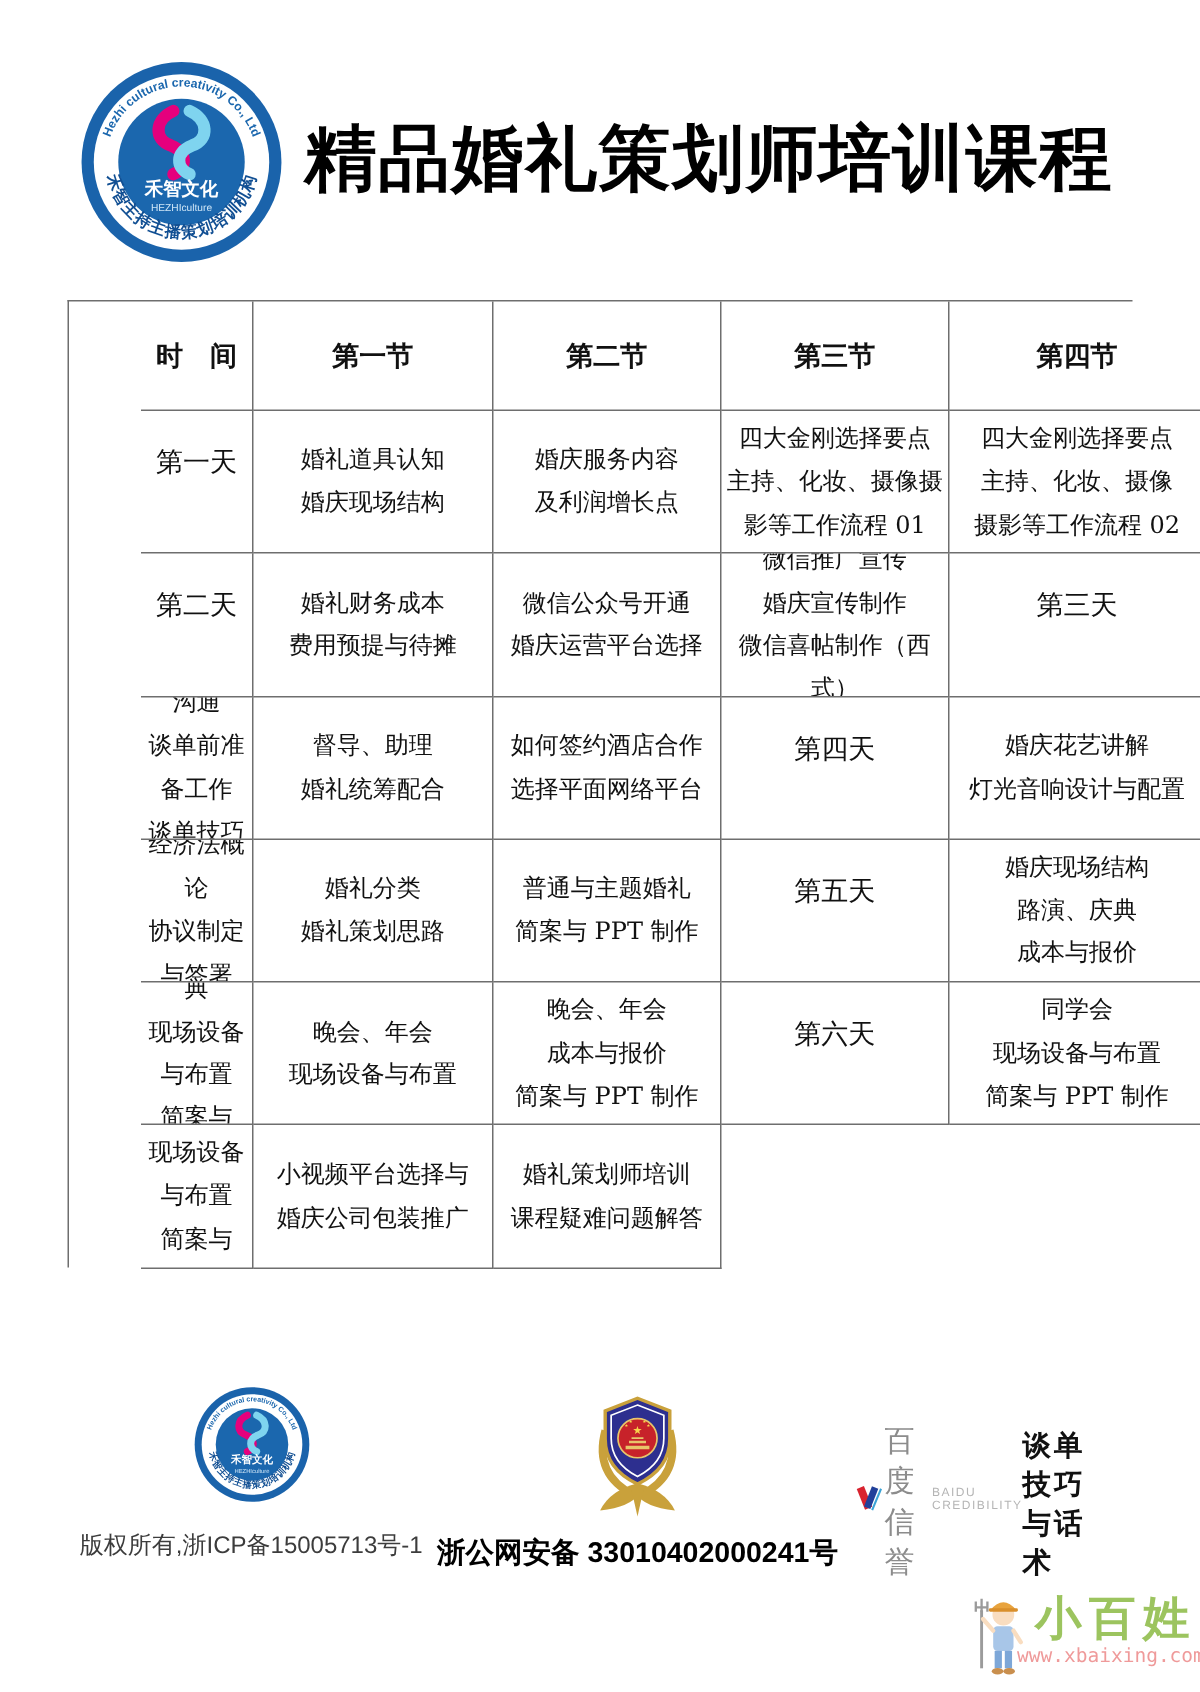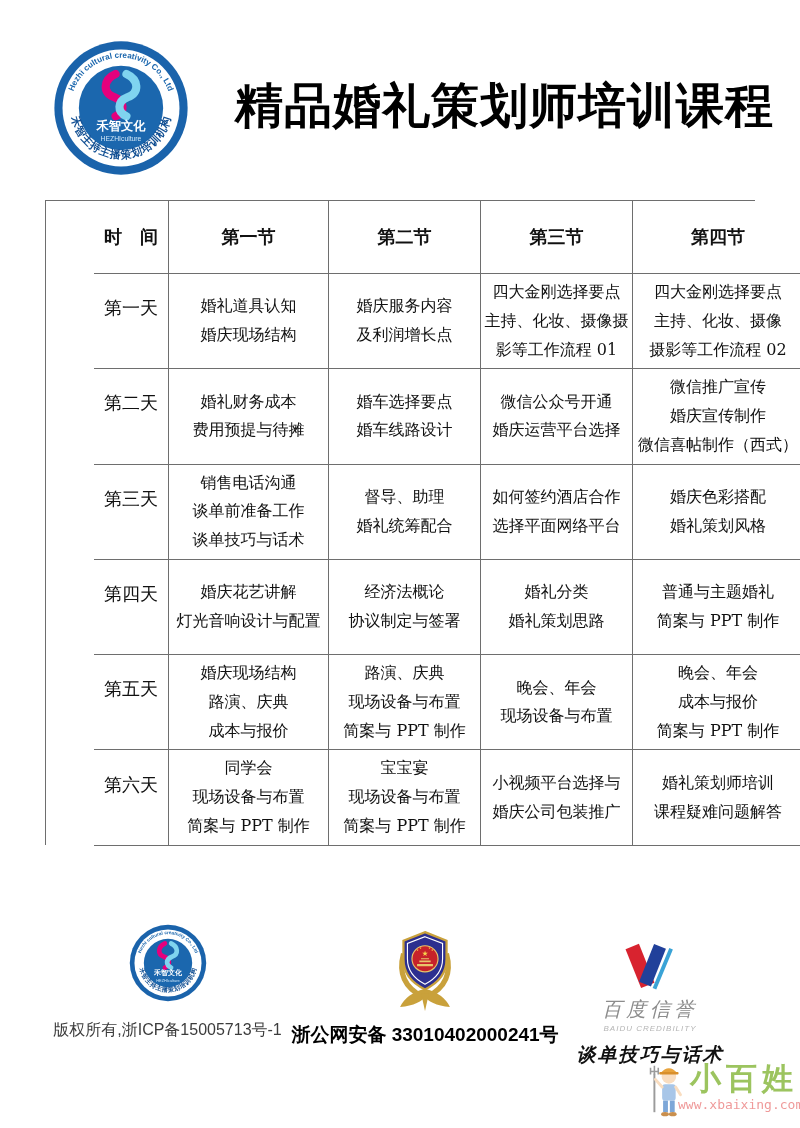--- a/index.html
+++ b/index.html
@@ -7,21 +7,21 @@
     width:800px; height:1128px; position:relative; background:#ffffff;
     font-family:"Liberation Sans","DejaVu Sans",sans-serif; overflow:hidden;
   }
 
   
   .logo-badge { position:absolute; }
   .logo-top { left:53px; top:40px; width:136px; height:136px; }
   .page-title {
     position:absolute; left:180px; top:74px; width:585px; text-align:center;
     font-family:"DejaVu Serif","Liberation Serif",serif;
-    font-size:48px; font-weight:bold; color:#000; letter-spacing:1px; white-space:nowrap;margin-left:32px;
+    font-size:48px; font-weight:bold; color:#000; letter-spacing:1px; white-space:nowrap;
   }
 
   
   .course-table {
     position:absolute; left:45px; top:200px; width:710px; height:645px;
     display:grid;
     grid-template-columns:75px 160px 152px 152px 171px;
     grid-template-rows:73px repeat(6, 95.3px);
     border-top:1px solid #6e6e6e; border-left:1px solid #6e6e6e;
     box-sizing:border-box;
@@ -48,21 +48,21 @@
 
   .footer-center {
     position:absolute; left:310px; top:926px; width:230px;
     display:flex; flex-direction:column; align-items:center;
   }
   .police-badge { width:68px; height:86px; }
   .police-text { margin-top:10px; font-size:19px; font-weight:bold; color:#000; white-space:nowrap; }
 
   .footer-right {
     position:absolute; left:570px; top:942px; width:160px;
-    display:flex; flex-direction:column; align-items:center;font-style:italic;
+    display:flex; flex-direction:row; align-items:center;
   }
   .baidu-v { width:60px; height:50px; }
   .baidu-cn { margin-top:4px; font-size:20px; color:#8c8c8c; letter-spacing:4px; }
   .baidu-en { margin-top:1px; font-size:8px; color:#b5b5b5; letter-spacing:1px; }
   .baidu-cert { margin-top:9px; font-size:19px; color:#111; letter-spacing:2px; font-weight:bold; }
 
   
   .watermark { position:absolute; left:646px; top:1058px; width:154px; height:66px; }
   .farmer { position:absolute; left:2px; top:2px; width:36px; height:58px; }
   .wm-name {
@@ -116,38 +116,34 @@
   <div class="cell content-cell">四大金刚选择要点
 主持、化妆、摄像摄
 影等工作流程 01</div>
   <div class="cell content-cell">四大金刚选择要点
 主持、化妆、摄像
 摄影等工作流程 02</div>
 
   <div class="cell day-cell">第二天</div>
   <div class="cell content-cell">婚礼财务成本
 费用预提与待摊</div>
-  <div class="cell content-cell">婚车选择要点
-婚车线路设计</div>
   <div class="cell content-cell">微信公众号开通
 婚庆运营平台选择</div>
   <div class="cell content-cell">微信推广宣传
 婚庆宣传制作
 微信喜帖制作（西式）</div>
 
   <div class="cell day-cell">第三天</div>
   <div class="cell content-cell">销售电话沟通
 谈单前准备工作
 谈单技巧与话术</div>
   <div class="cell content-cell">督导、助理
 婚礼统筹配合</div>
   <div class="cell content-cell">如何签约酒店合作
 选择平面网络平台</div>
-  <div class="cell content-cell">婚庆色彩搭配
-婚礼策划风格</div>
 
   <div class="cell day-cell">第四天</div>
   <div class="cell content-cell">婚庆花艺讲解
 灯光音响设计与配置</div>
   <div class="cell content-cell">经济法概论
 协议制定与签署</div>
   <div class="cell content-cell">婚礼分类
 婚礼策划思路</div>
   <div class="cell content-cell">普通与主题婚礼
 简案与 PPT 制作</div>

